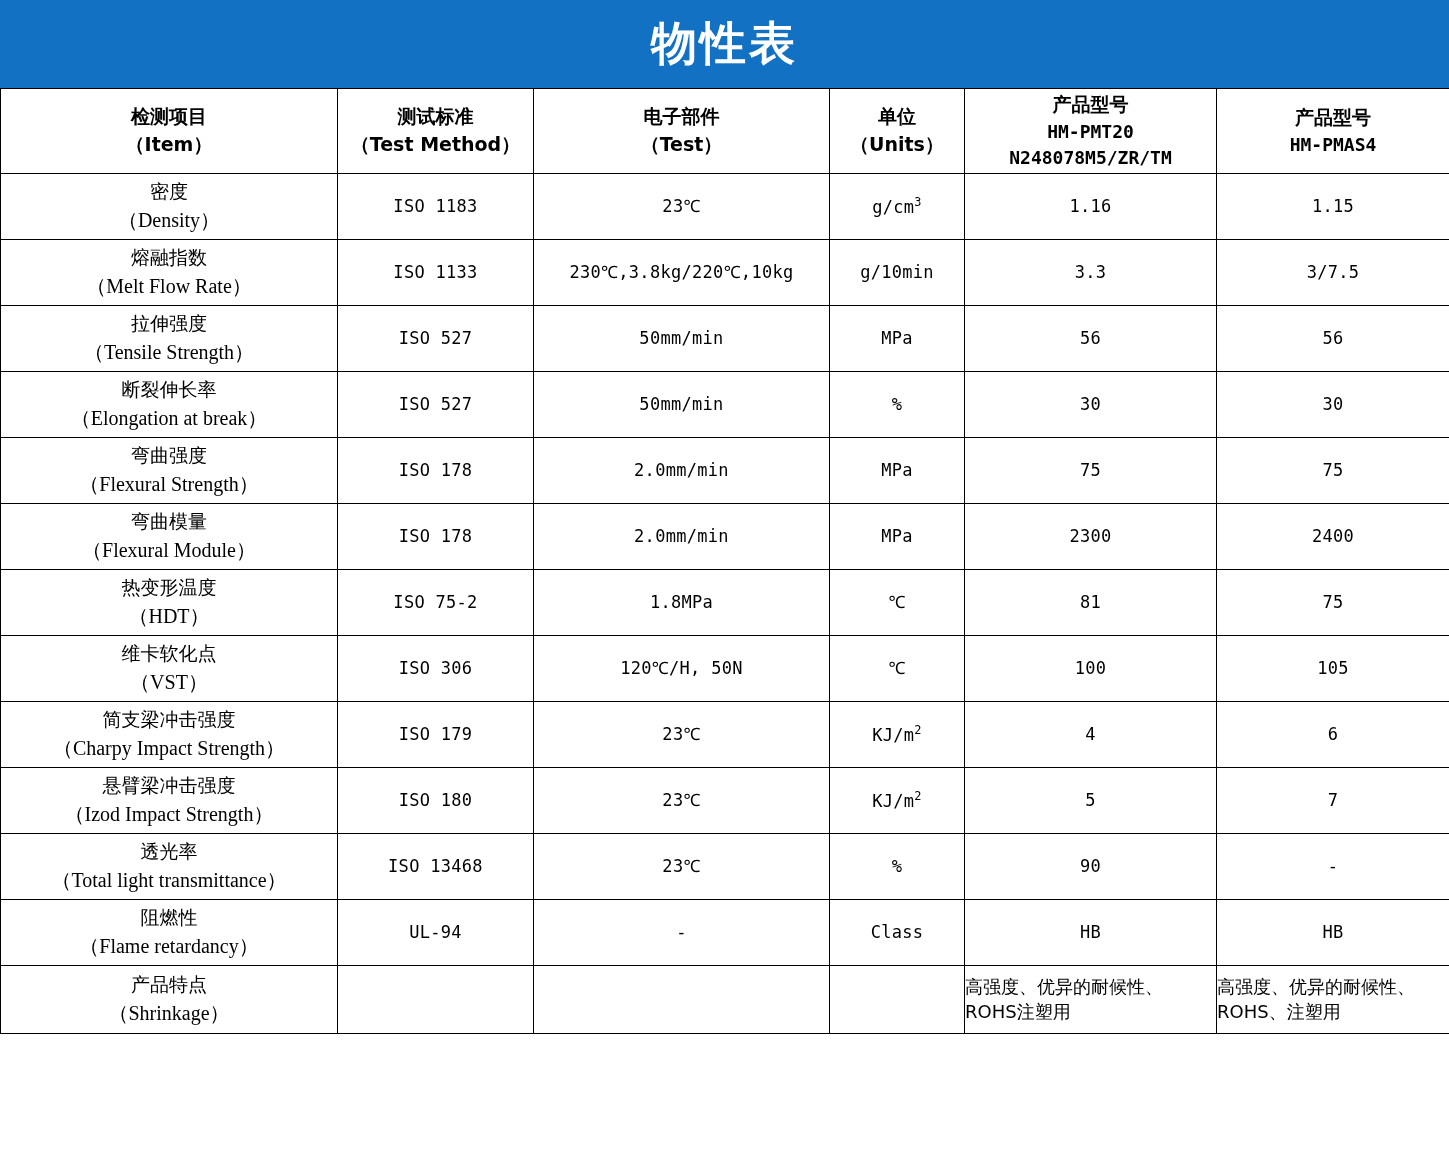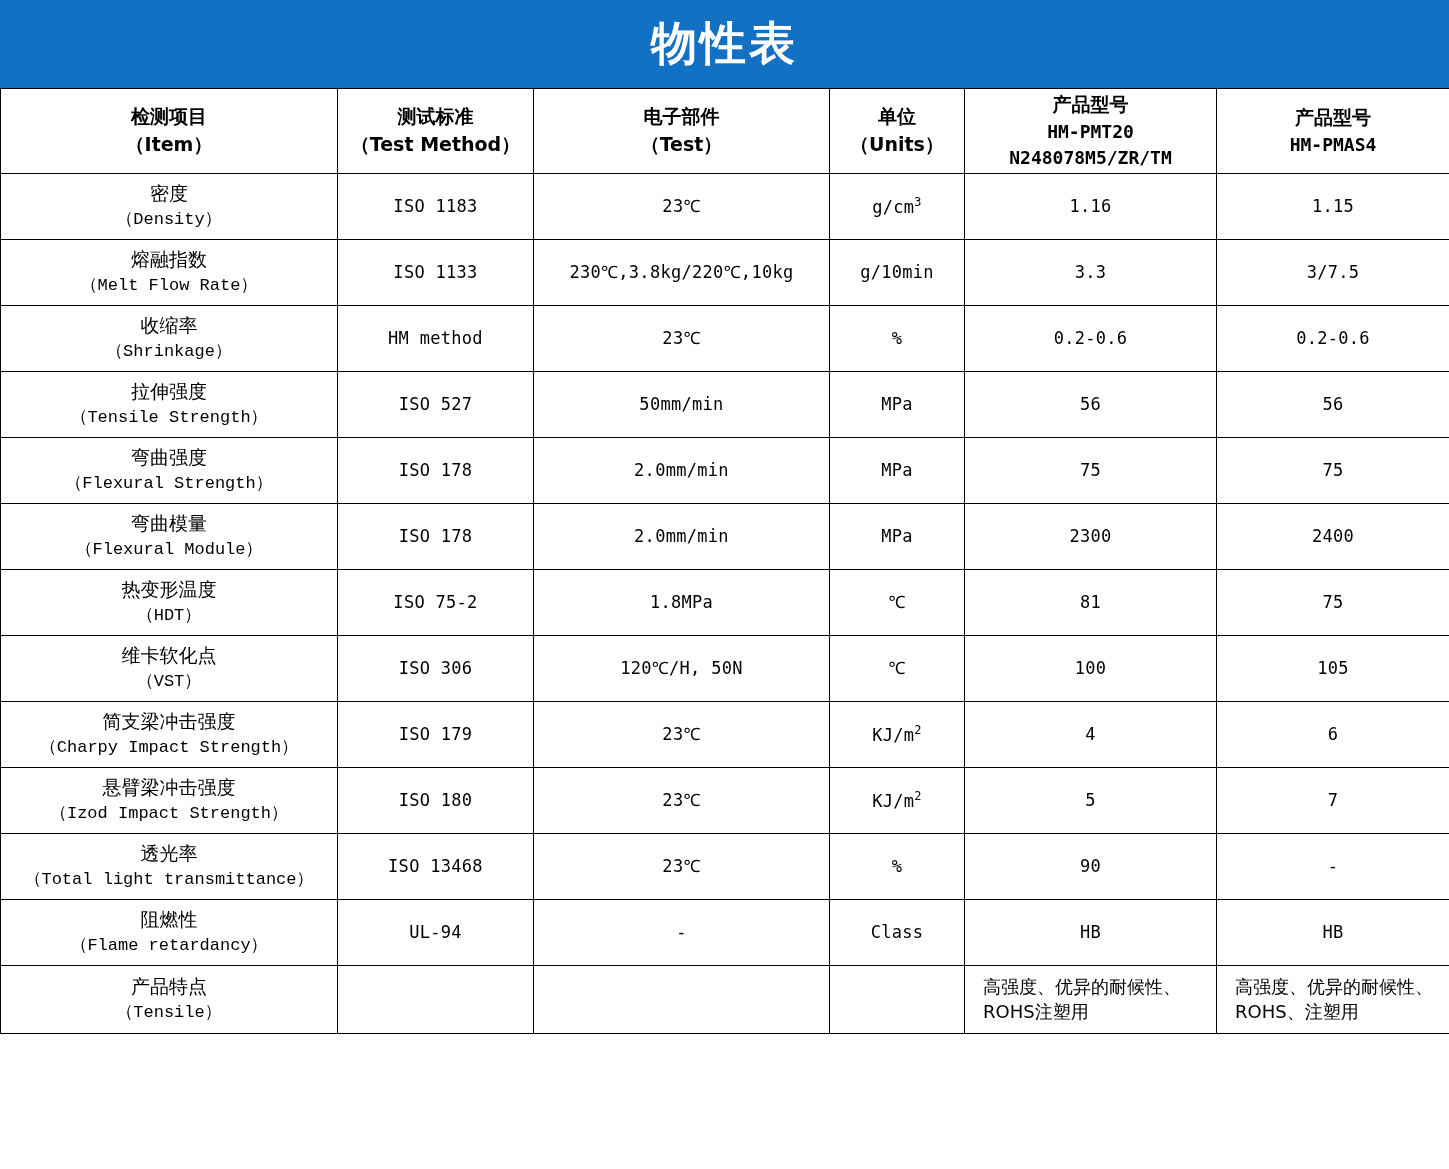--- a/index.html
+++ b/index.html
@@ -78,30 +78,30 @@
   tbody td.method, tbody td.test, tbody td.units,
   tbody td.val {
     font-family: "DejaVu Sans Mono", "Liberation Mono", monospace;
     font-size: 17px;
     letter-spacing: 0.3px;
   }
   tbody td.item .cn, tbody td.item .en {
     font-family: "DejaVu Sans", "Liberation Sans", sans-serif;
   }
   tbody td.item .en {
-    font-family: Liberation Mono, monospace;
-    font-size: 17px;
+    font-family: Liberation Serif, serif;
+    font-size: 20px;
   }
   tbody tr.tall td { height: 68px; }
   tbody td.text-val {
     font-size: 18px;
     line-height: 1.4;
     font-family: "DejaVu Sans", "Liberation Sans", sans-serif;
     text-align: left;
-    padding-left: 18px;
+    padding-left: 0;
     padding-right: 6px;
   }
   sup { font-size: 0.7em; vertical-align: super; }
   thead th .code {
     font-family: "DejaVu Sans Mono", "Liberation Mono", monospace;
     font-size: 18px;
     display: block;
     font-weight: bold;
   }
 </style>
@@ -171,44 +171,44 @@
           <span class="cn">熔融指数</span>
           <span class="en">（Melt Flow Rate）</span>
         </td>
         <td class="method">ISO 1133</td>
         <td class="test">230℃,3.8kg/220℃,10kg</td>
         <td class="units">g/10min</td>
         <td class="val">3.3</td>
         <td class="val">3/7.5</td>
       </tr>
 
-      <tr>
-        <td class="item">
-          <span class="cn">收缩率</span>
-          <span class="en">（Shrinkage）</span>
-        </td>
-        <td class="method">HM method</td>
-        <td class="test">23℃</td>
-        <td class="units">%</td>
-        <td class="val">0.2-0.6</td>
-        <td class="val">0.2-0.6</td>
-      </tr>
 
       <tr>
         <td class="item">
           <span class="cn">拉伸强度</span>
           <span class="en">（Tensile Strength）</span>
         </td>
         <td class="method">ISO 527</td>
         <td class="test">50mm/min</td>
         <td class="units">MPa</td>
         <td class="val">56</td>
         <td class="val">56</td>
       </tr>
 
+      <tr>
+        <td class="item">
+          <span class="cn">断裂伸长率</span>
+          <span class="en">（Elongation at break）</span>
+        </td>
+        <td class="method">ISO 527</td>
+        <td class="test">50mm/min</td>
+        <td class="units">%</td>
+        <td class="val">30</td>
+        <td class="val">30</td>
+      </tr>
 
       <tr>
         <td class="item">
           <span class="cn">弯曲强度</span>
           <span class="en">（Flexural Strength）</span>
         </td>
         <td class="method">ISO 178</td>
         <td class="test">2.0mm/min</td>
         <td class="units">MPa</td>
         <td class="val">75</td>
@@ -295,21 +295,21 @@
         <td class="method">UL-94</td>
         <td class="test">-</td>
         <td class="units">Class</td>
         <td class="val">HB</td>
         <td class="val">HB</td>
       </tr>
 
       <tr class="tall">
         <td class="item">
           <span class="cn">产品特点</span>
-          <span class="en">（Tensile）</span>
+          <span class="en">（Shrinkage）</span>
         </td>
         <td class="method"></td>
         <td class="test"></td>
         <td class="units"></td>
         <td class="text-val">高强度、优异的耐候性、ROHS注塑用</td>
         <td class="text-val">高强度、优异的耐候性、ROHS、注塑用</td>
       </tr>
 
 
     </tbody>

